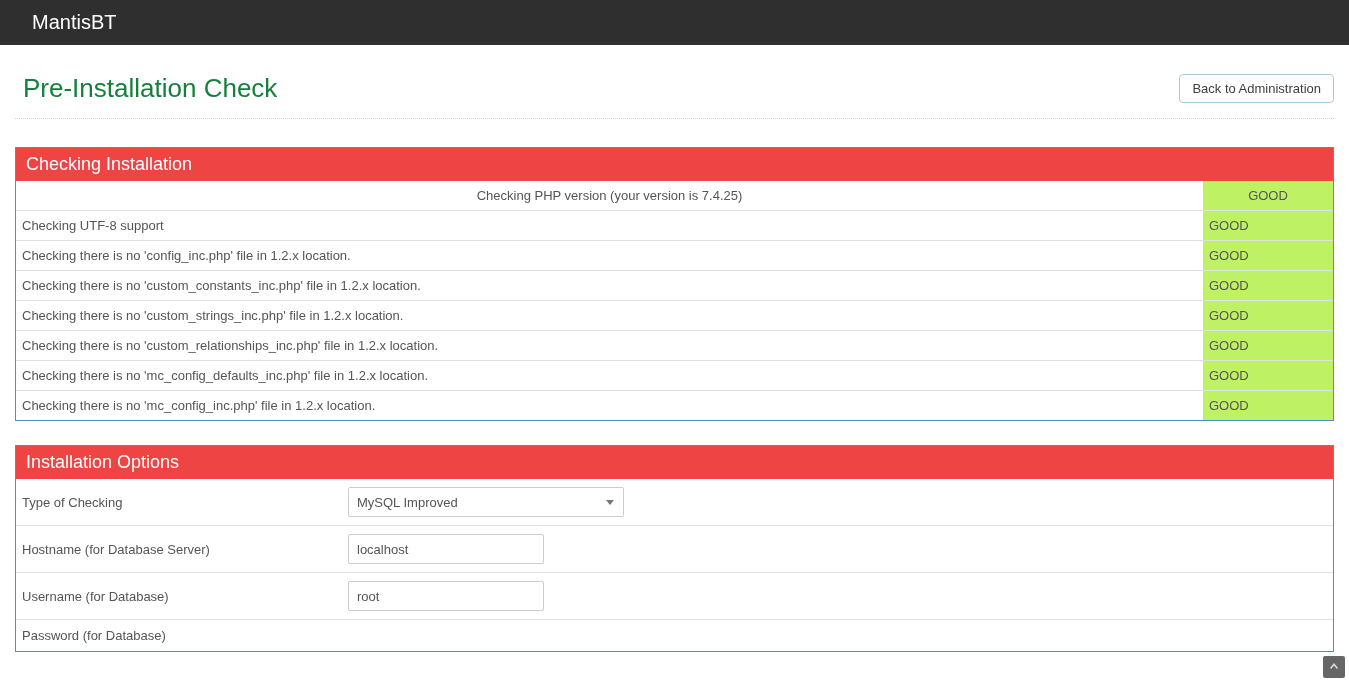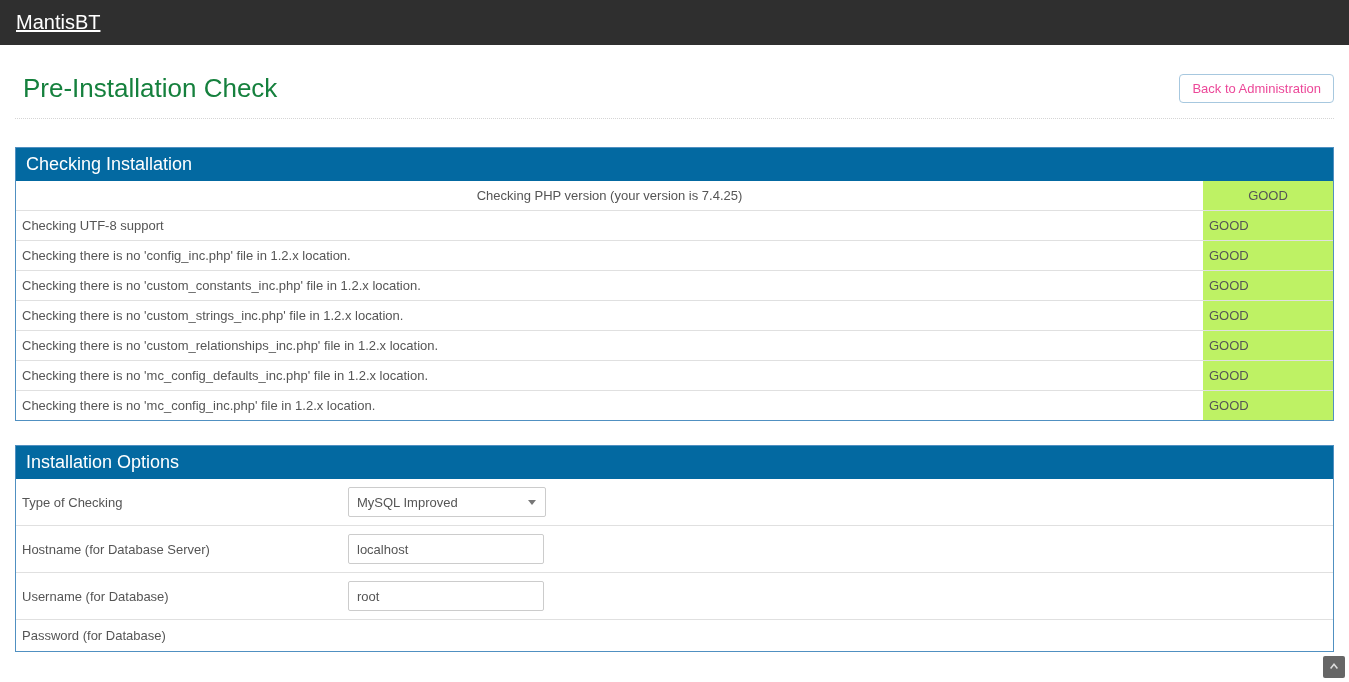--- a/index.html
+++ b/index.html
@@ -9,22 +9,21 @@
     color: #555;
     background: #fff;
     width: 1349px;
   }
   .topbar {
     background: #2f2f2f;
     color: #fff;
     height: 45px;
     display: flex;
     align-items: center;
-    padding: 0 16px;
-    text-decoration: underline;
+    padding: 0 32px;
   }
   .topbar-title {
     font-size: 20px;
     font-weight: 400;
     color: #fff;
   }
   .page {
     padding: 20px 15px 60px 15px;
   }
   .page-header {
@@ -35,34 +34,34 @@
     padding: 8px 0 14px 8px;
     margin-bottom: 28px;
   }
   .page-title {
     color: #15803d;
     font-size: 26px;
     font-weight: 400;
   }
   .btn-link {
     border: 1px solid #a7c8df;
-    color: #ec4899;
+    color: #404040;
     background: #fff;
     border-radius: 4px;
     padding: 6px 12px;
     font-size: 13px;
     cursor: pointer;
     text-decoration: none;
   }
   .panel {
     border: 1px solid #5090c1;
     margin-bottom: 24px;
   }
   .panel-header {
-    background: #0369a1;
+    background: #ef4444;
     color: #fff;
     font-size: 18px;
     font-weight: 400;
     padding: 6px 10px;
   }
   table.check {
     width: 100%;
     border-collapse: collapse;
   }
   table.check td {
@@ -95,21 +94,21 @@
   }
   .form-input, .form-select {
     border: 1px solid #ccc;
     border-radius: 2px;
     padding: 6px 8px;
     font-size: 13px;
     color: #555;
     background: #fff;
   }
   .form-select {
-    width: 198px;
+    width: 276px;
     height: 30px;
     appearance: none;
     padding-right: 24px;
     background-image: none;
   }
   .select-wrap {
     position: relative;
     display: inline-block;
   }
   .select-wrap::after {

